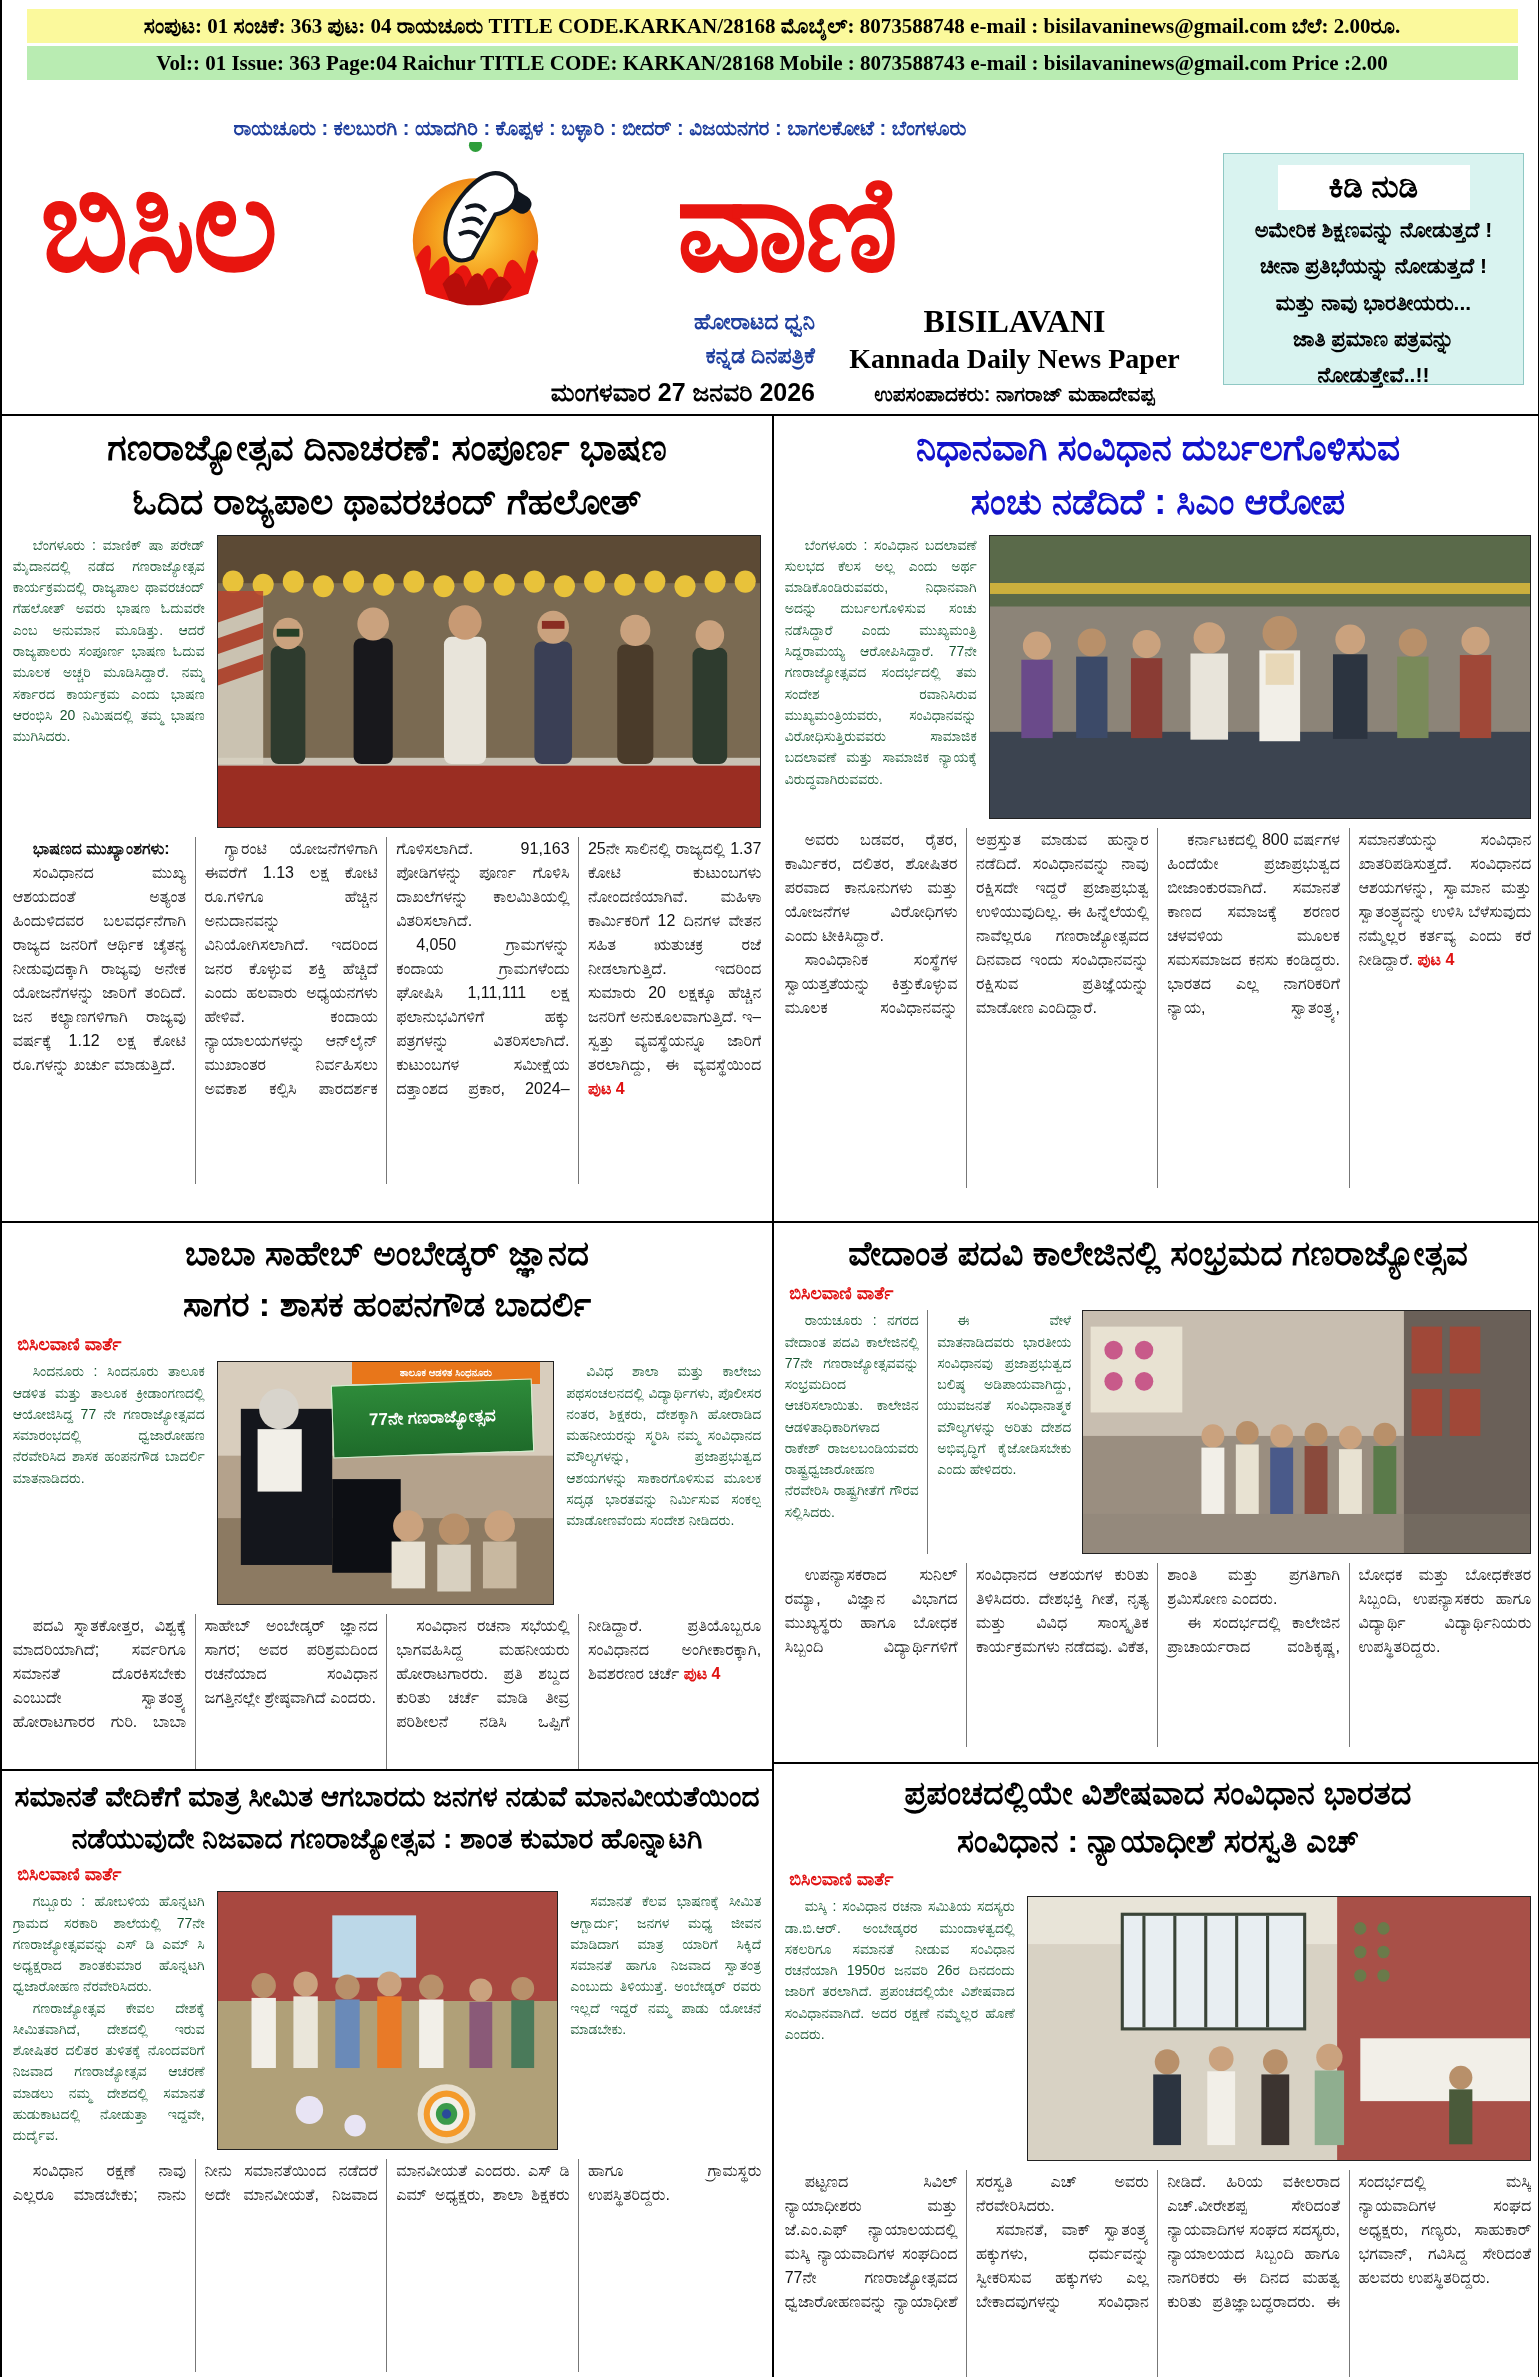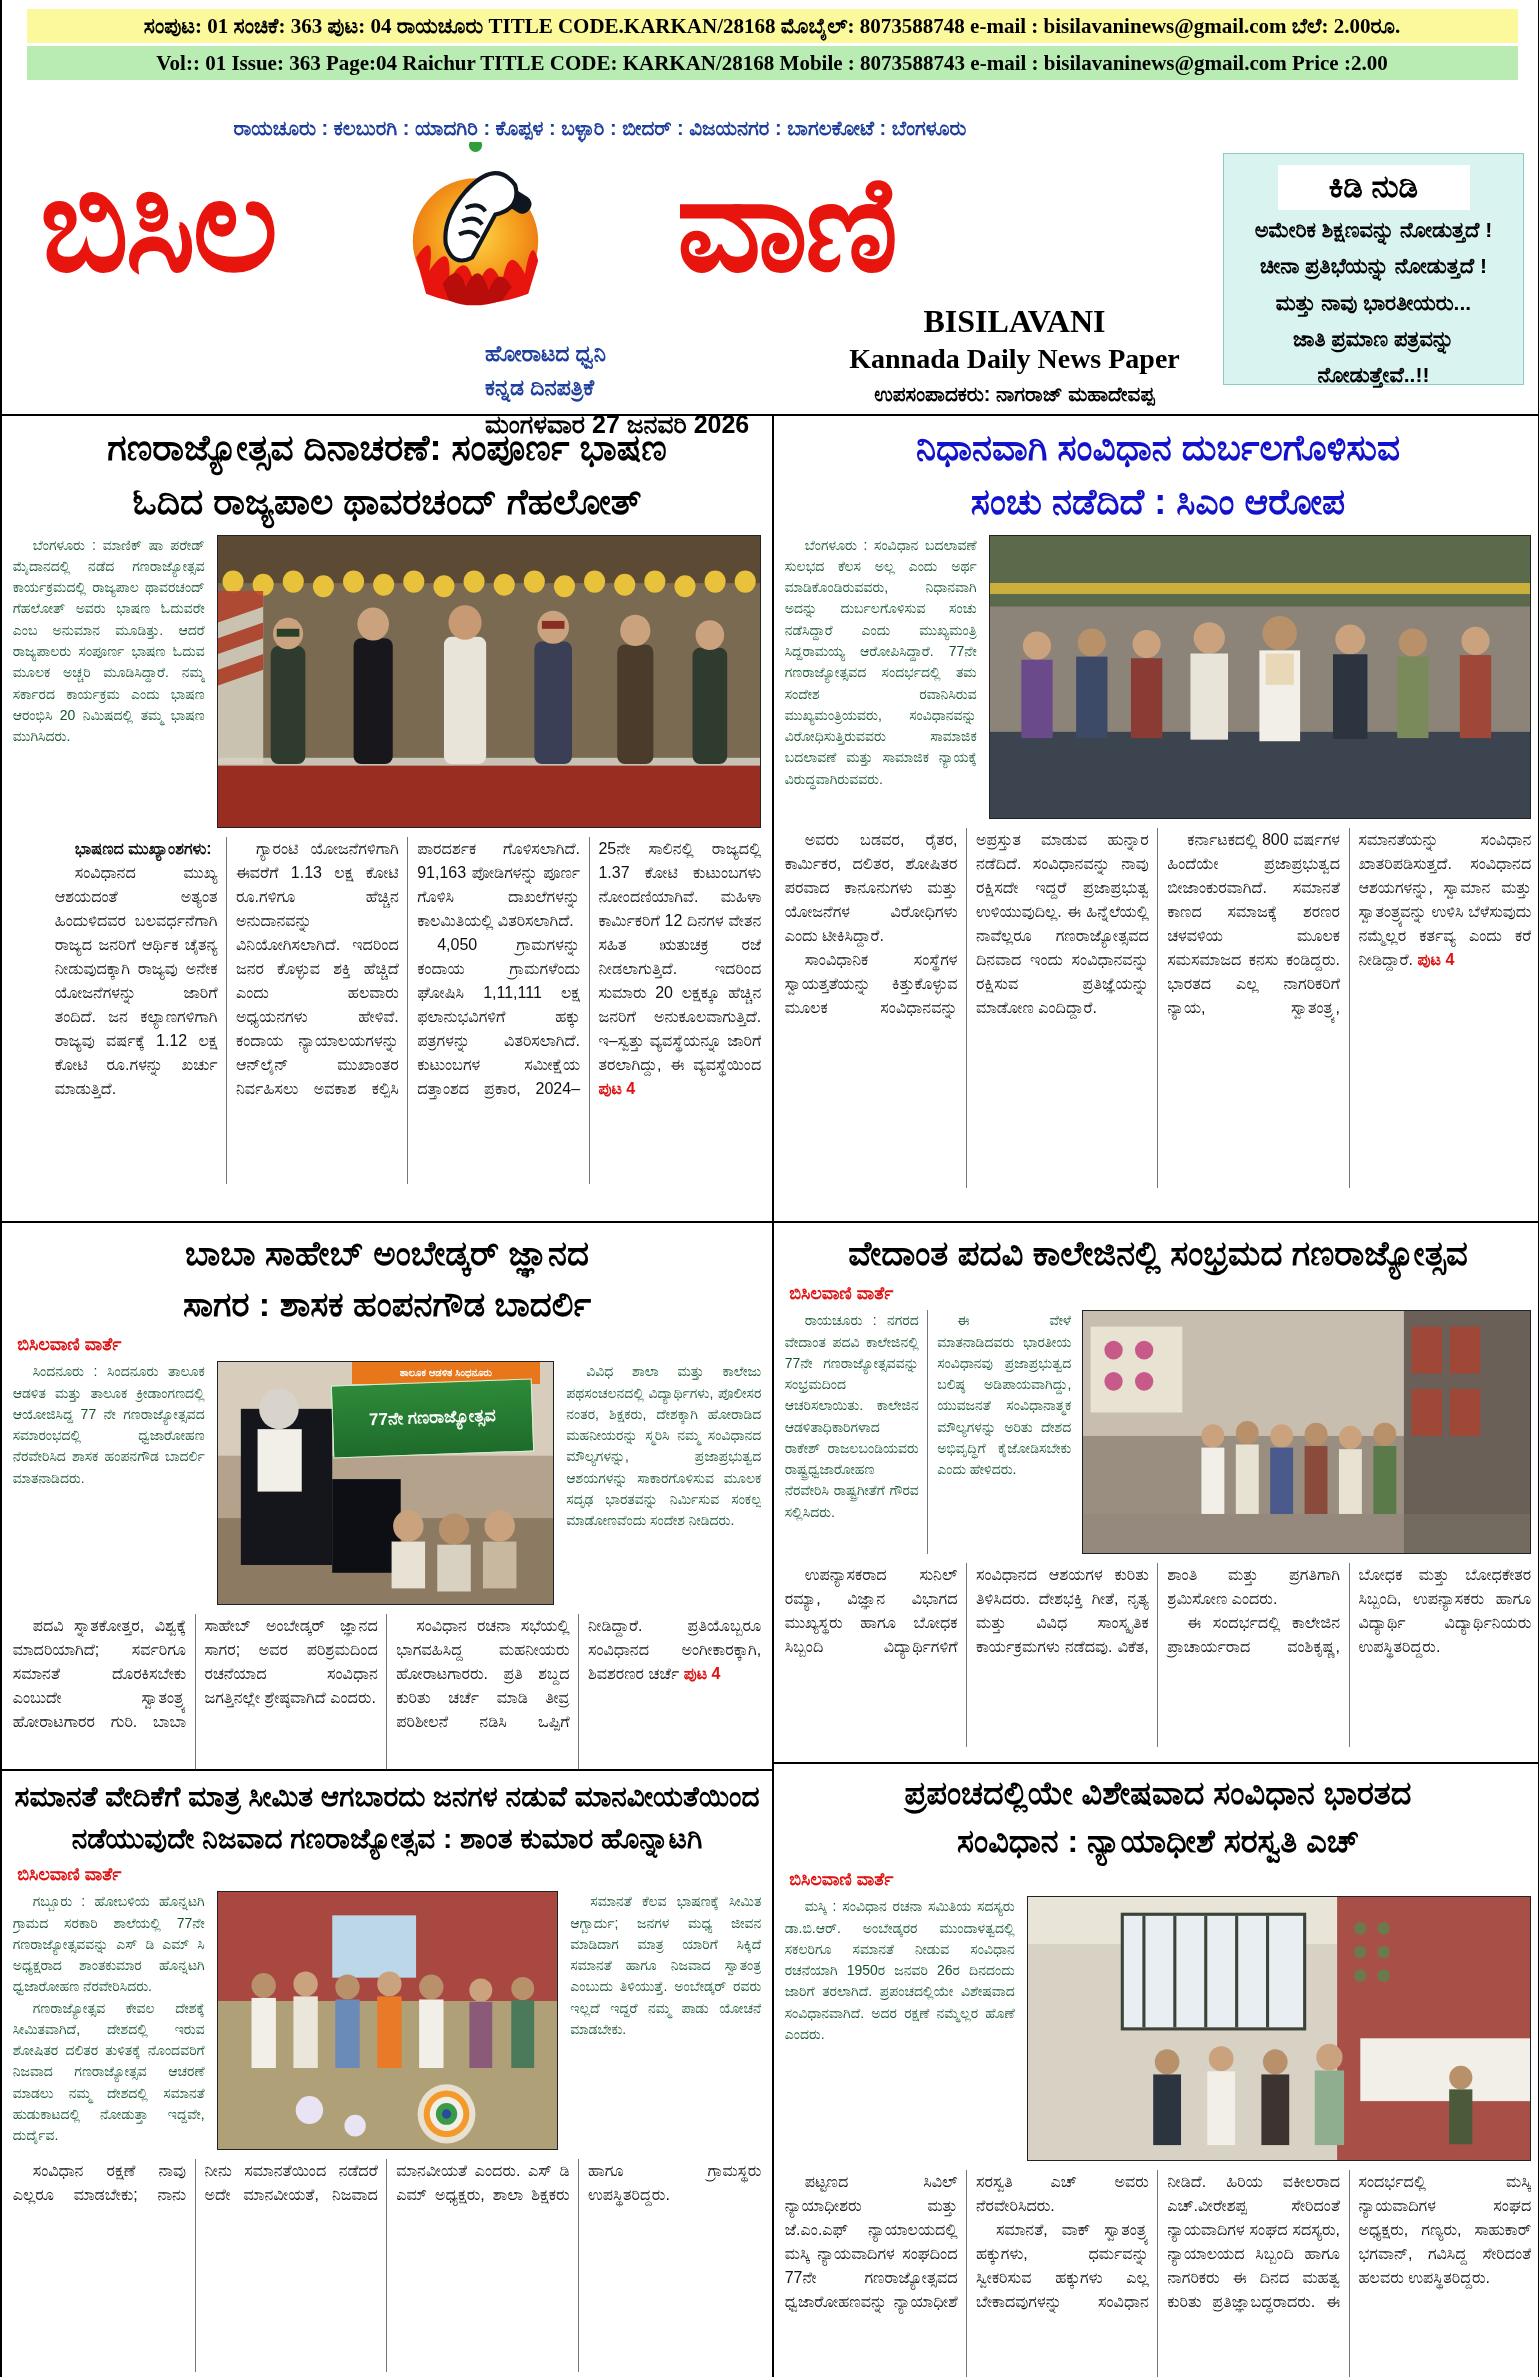--- a/index.html
+++ b/index.html
@@ -24,21 +24,21 @@
   .mast-title {
     position:absolute; top:140px; left:38px; width:855px; height:169px;
     display:flex; align-items:center; justify-content:space-between;
   }
   .mast-word { font-size:132px; font-weight:bold; color:#e8150f; line-height:1; letter-spacing:-3.1px; }
   .emblem { width:165px; height:165px; flex:0 0 165px; }
 
   .info-left  { position:absolute; top:328px; left:42px; }
   .info-left .kn { font-weight:bold; font-size:21px; }
   .info-left .en { font-family:"Liberation Serif", serif; font-weight:bold; font-size:28px; margin-top:6.1px; }
-  .info-center{ position:absolute; top:305px; left:483px; width:330px; text-align:left;margin-top:32px; }
+  .info-center{ position:absolute; top:305px; left:483px; width:330px; text-align:right; }
   .info-center .slogan { color:#1f3f9e; font-weight:bold; font-size:22px; line-height:1.55; }
   .info-center .date { color:#000; font-weight:bold; font-size:25px; margin-top:4.6px; }
   .info-right { position:absolute; top:303px; left:821px; width:383px; text-align:center; }
   .info-right .en1 { font-family:"Liberation Serif", serif; font-weight:bold; font-size:32px; }
   .info-right .en2 { font-family:"Liberation Serif", serif; font-weight:bold; font-size:28px; margin-top:3.1px; }
   .info-right .kn  { font-weight:bold; font-size:20px; margin-top:7.7px; }
 
   .kidi {
     position:absolute; top:153px; left:1221px; width:301px; height:232px;
     background:#d9f3f0; border:0.8px solid #8fc8c4; text-align:center; padding:10.7px 7.7px;
@@ -207,21 +207,21 @@
               </g>
               <g fill="#d8d2c2" opacity="0.85">
                   <rect x="0" y="70" width="60" height="220"></rect>
                   <path d="M0 70 L60 70 L60 90 L0 110 Z" fill="#b8442e"></path>
                   <path d="M0 130 L60 110 L60 130 L0 150 Z" fill="#b8442e"></path>
                   <path d="M0 170 L60 150 L60 170 L0 190 Z" fill="#b8442e"></path>
                 </g>
             </svg>
           </div>
         </div>
-        <div class="body-cols" style="height:347px;margin-left:42px;">
+        <div class="body-cols" style="height:347px;">
           <p class="subhead">ಭಾಷಣದ ಮುಖ್ಯಾಂಶಗಳು:</p>
           <p>ಸಂವಿಧಾನದ ಮುಖ್ಯ ಆಶಯದಂತೆ ಅತ್ಯಂತ ಹಿಂದುಳಿದವರ ಬಲವರ್ಧನೆಗಾಗಿ ರಾಜ್ಯದ ಜನರಿಗೆ ಆರ್ಥಿಕ ಚೈತನ್ಯ ನೀಡುವುದಕ್ಕಾಗಿ ರಾಜ್ಯವು ಅನೇಕ ಯೋಜನೆಗಳನ್ನು ಜಾರಿಗೆ ತಂದಿದೆ. ಜನ ಕಲ್ಯಾಣಗಳಿಗಾಗಿ ರಾಜ್ಯವು ವರ್ಷಕ್ಕೆ 1.12 ಲಕ್ಷ ಕೋಟಿ ರೂ.ಗಳನ್ನು ಖರ್ಚು ಮಾಡುತ್ತಿದೆ.</p>
           <p>ಗ್ಯಾರಂಟಿ ಯೋಜನೆಗಳಿಗಾಗಿ ಈವರೆಗೆ 1.13 ಲಕ್ಷ ಕೋಟಿ ರೂ.ಗಳಿಗೂ ಹೆಚ್ಚಿನ ಅನುದಾನವನ್ನು ವಿನಿಯೋಗಿಸಲಾಗಿದೆ. ಇದರಿಂದ ಜನರ ಕೊಳ್ಳುವ ಶಕ್ತಿ ಹೆಚ್ಚಿದೆ ಎಂದು ಹಲವಾರು ಅಧ್ಯಯನಗಳು ಹೇಳಿವೆ. ಕಂದಾಯ ನ್ಯಾಯಾಲಯಗಳನ್ನು ಆನ್‌ಲೈನ್ ಮುಖಾಂತರ ನಿರ್ವಹಿಸಲು ಅವಕಾಶ ಕಲ್ಪಿಸಿ ಪಾರದರ್ಶಕ ಗೊಳಿಸಲಾಗಿದೆ. 91,163 ಪೋಡಿಗಳನ್ನು ಪೂರ್ಣ ಗೊಳಿಸಿ ದಾಖಲೆಗಳನ್ನು ಕಾಲಮಿತಿಯಲ್ಲಿ ವಿತರಿಸಲಾಗಿದೆ.</p>
           <p><span>4,050 ಗ್ರಾಮಗಳನ್ನು ಕಂದಾಯ ಗ್ರಾಮಗಳೆಂದು ಘೋಷಿಸಿ 1,11,111 ಲಕ್ಷ ಫಲಾನುಭವಿಗಳಿಗೆ ಹಕ್ಕು ಪತ್ರಗಳನ್ನು ವಿತರಿಸಲಾಗಿದೆ. ಕುಟುಂಬಗಳ ಸಮೀಕ್ಷೆಯ ದತ್ತಾಂಶದ ಪ್ರಕಾರ, 2024–25ನೇ ಸಾಲಿನಲ್ಲಿ ರಾಜ್ಯದಲ್ಲಿ 1.37 ಕೋಟಿ ಕುಟುಂಬಗಳು ನೋಂದಣಿಯಾಗಿವೆ. ಮಹಿಳಾ ಕಾರ್ಮಿಕರಿಗೆ 12 ದಿನಗಳ ವೇತನ ಸಹಿತ ಋತುಚಕ್ರ ರಜೆ ನೀಡಲಾಗುತ್ತಿದೆ. ಇದರಿಂದ ಸುಮಾರು 20 ಲಕ್ಷಕ್ಕೂ ಹೆಚ್ಚಿನ ಜನರಿಗೆ ಅನುಕೂಲವಾಗುತ್ತಿದೆ. ಇ–ಸ್ವತ್ತು ವ್ಯವಸ್ಥೆಯನ್ನೂ ಜಾರಿಗೆ ತರಲಾಗಿದ್ದು, ಈ ವ್ಯವಸ್ಥೆಯಿಂದ </span> <span class="page4">ಪುಟ 4</span></p>
         </div>
       </div>
 
       <div class="article sep" style="height:548px;">
         <div class="headline hl-black fs44">ಬಾಬಾ ಸಾಹೇಬ್ ಅಂಬೇಡ್ಕರ್ ಜ್ಞಾನದ</div>
         <div class="headline hl-black fs44">ಸಾಗರ : ಶಾಸಕ ಹಂಪನಗೌಡ ಬಾದರ್ಲಿ</div>

